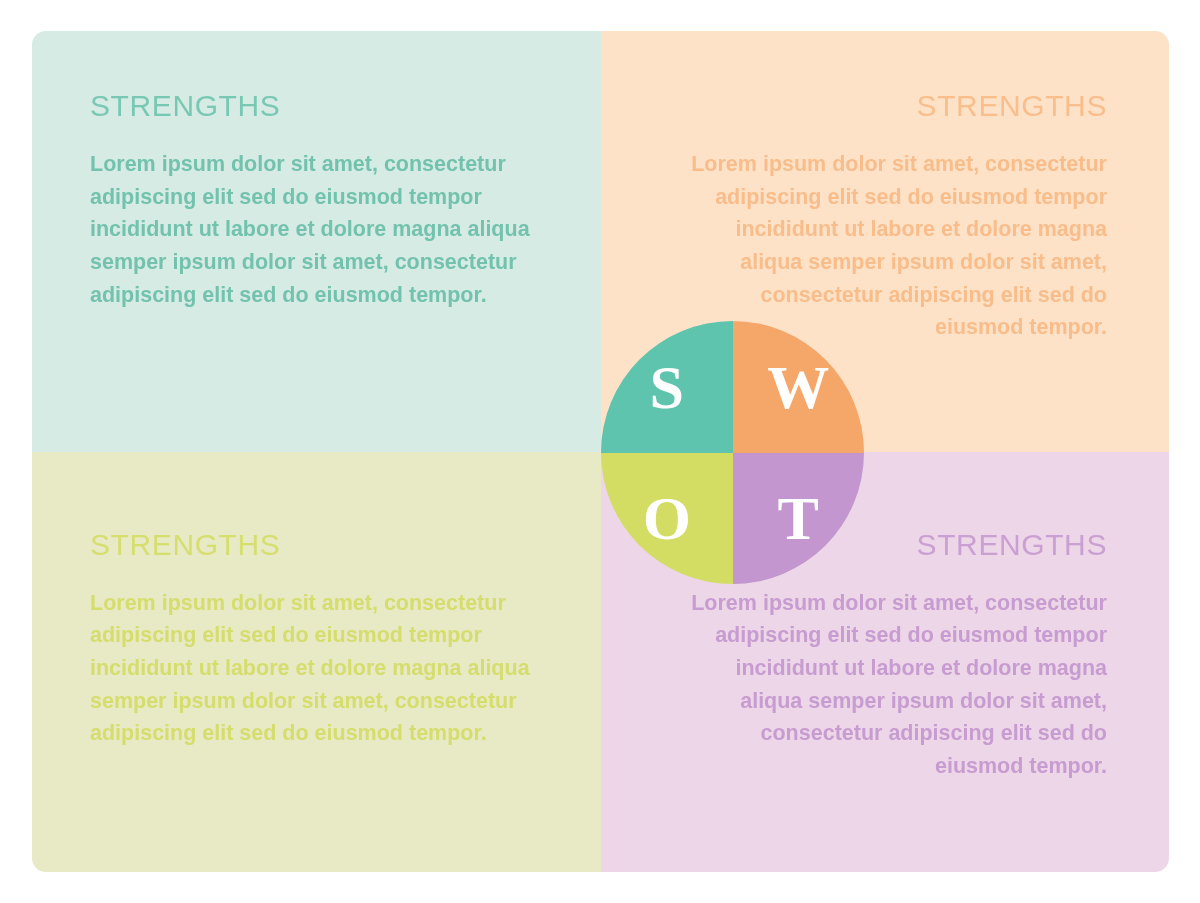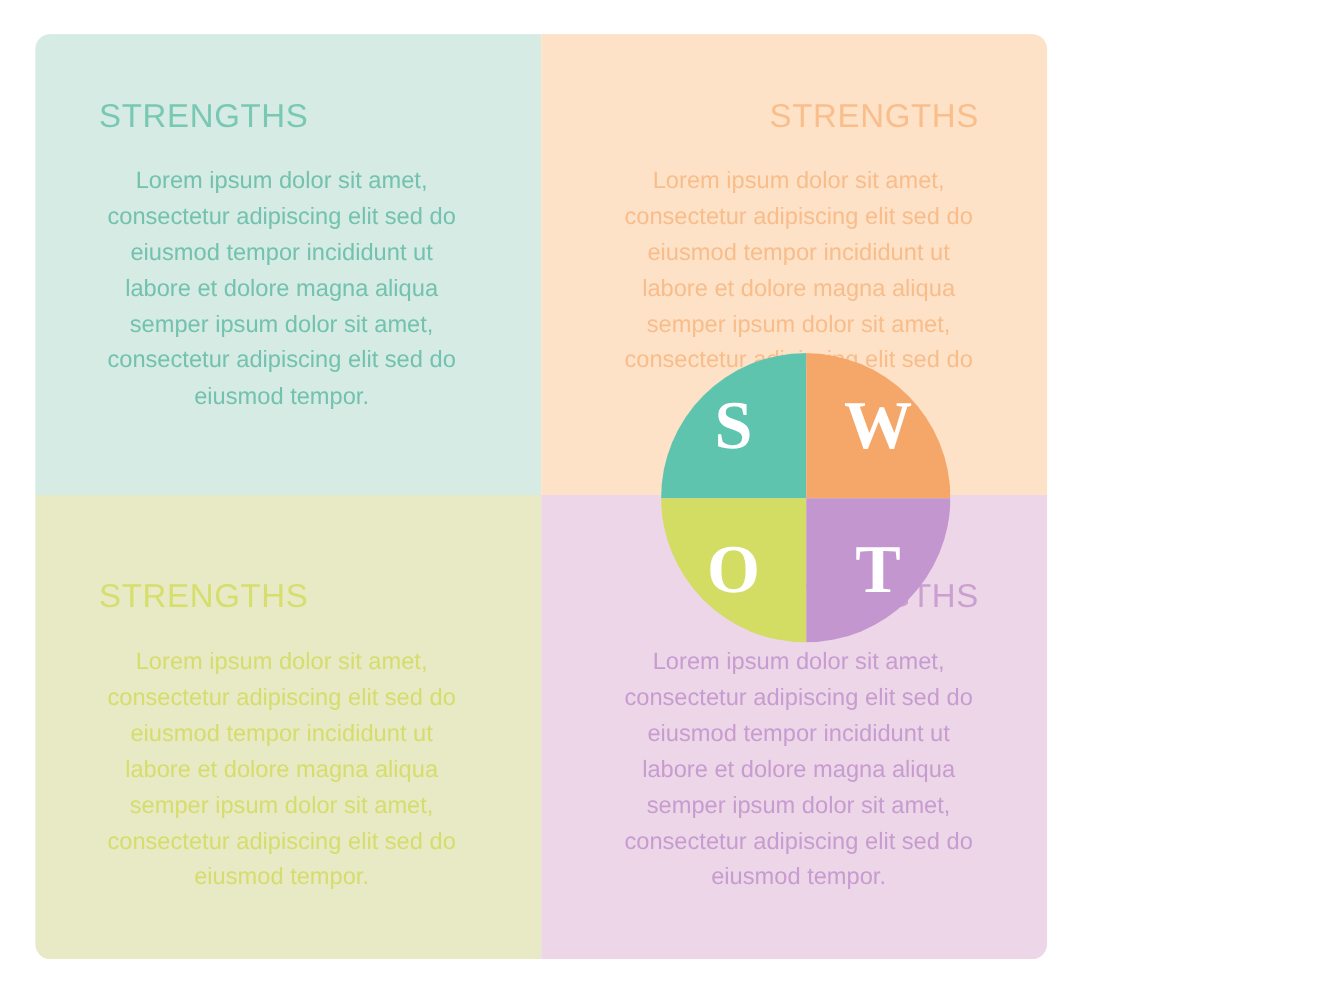--- a/index.html
+++ b/index.html
@@ -12,21 +12,21 @@
     width: 1200px;
     height: 903px;
     font-family: "Liberation Sans", sans-serif;
     overflow: hidden;
   }
 
   #swot-board {
     position: absolute;
     left: 32px;
     top: 31px;
-    width: 920px;
+    width: 1137px;
     height: 841px;
     border-radius: 14px;
     overflow: hidden;
     display: grid;
     grid-template-columns: 1fr 1fr;
     grid-template-rows: 1fr 1fr;
   }
 
   .quadrant {
     position: relative;
@@ -54,25 +54,24 @@
   .q-heading {
     font-size: 30px;
     font-weight: 400;
     letter-spacing: 0.6px;
     line-height: 1.1;
     margin: 0 0 26px 0;
     white-space: nowrap;
   }
   .q-body {
     font-size: 21.5px;
-    font-weight: 400;
+    font-weight: 700;
     line-height: 1.52;
     margin: 0;
     max-width: 470px;
-    text-align: center;
   }
 
   .q-tl .q-heading { color: #79c8b4; }
   .q-tl .q-body    { color: #72c2ad; }
   .q-tr .q-heading { color: #f9be8c; }
   .q-tr .q-body    { color: #f8bd8a; }
   .q-bl .q-heading { color: #d6de6e; }
   .q-bl .q-body    { color: #d5dd6c; }
   .q-br .q-heading { color: #caa0d2; }
   .q-br .q-body    { color: #c79cd0; }

